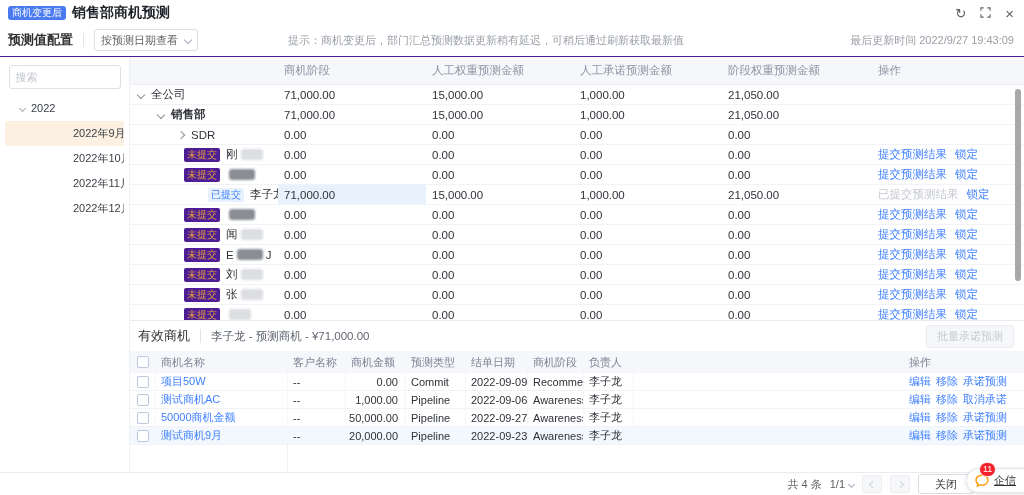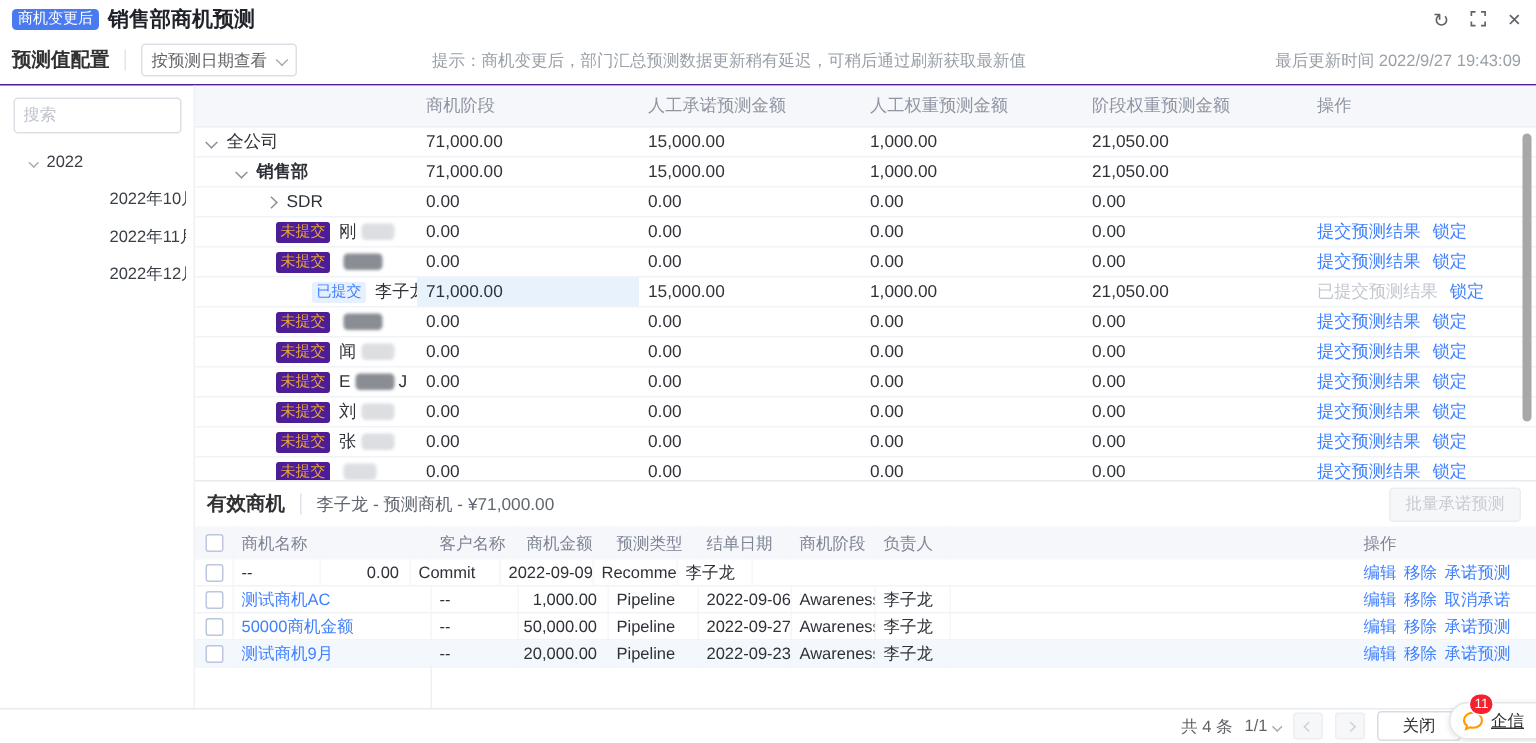--- a/index.html
+++ b/index.html
@@ -59,21 +59,21 @@
   .blob{display:inline-block;height:11px;border-radius:3px;margin:0 3px;filter:blur(1px);flex:none;}
   .blob.dark{width:26px;background:#8a8e94;}
   .blob.light{width:22px;background:#dcdee2;}
   .oplink{color:#4080ff;cursor:pointer;white-space:nowrap;}
   .oplink.disabled{color:#c3c7cf;cursor:default;}
   .scroll-thumb{position:absolute;right:3px;top:32px;width:6px;height:192px;background:#a8a8a8;border-radius:3px;}
 
   
   .valid-area{flex:1;border-top:1px solid #e9ebf0;display:flex;flex-direction:column;min-height:0;}
   .valid-head{height:30px;display:flex;align-items:center;padding:0 10px 0 8px;flex:none;}
-  .valid-title{font-size:13px;font-weight:bold;color:#303133;}
+  .valid-title{font-size:13px;font-weight:normal;color:#303133;}
   .valid-sub{font-size:11.5px;color:#5f6670;}
   .batch-btn{margin-left:auto;height:23px;padding:0 10px;font-size:11px;color:#c8cbd2;background:#f6f7f9;border:1px solid #ebedf1;border-radius:3px;line-height:21px;cursor:not-allowed;white-space:nowrap;}
   .vhead{display:flex;height:22px;background:#f6f7fa;align-items:center;color:#7d8494;flex:none;justify-content:space-between;}
   .vrow{display:flex;height:18px;border-bottom:1px solid #f1f3f7;align-items:center;}
   .vrow.hover{background:#f3f8fe;}
   .vcell{display:flex;align-items:center;height:100%;overflow:hidden;white-space:nowrap;font-size:11px;padding-left:5px;border-right:1px solid #f4f6f9;}
   .vhead .vcell{font-size:11px;}
   .c-check{width:26px;flex:none;justify-content:center;padding-left:0;}
   .c-name{width:132px;flex:none;}
   .c-cust{width:58px;flex:none;}
@@ -137,33 +137,34 @@
 
   <div class="content">
 
     <aside class="sidebar">
       <input class="search-input" placeholder="搜索" style="">
       <div class="tree-root">
         <span class="chev"></span>
         <span>2022</span>
       </div>
       <div>
+          <div class="month sel">2022年9月</div>
           <div class="month">2022年10月</div>
           <div class="month">2022年11月</div>
           <div class="month">2022年12月</div>
         </div>
     </aside>
 
     <main class="main">
       <div class="forecast-area">
         <div class="fhead">
             <div class="fcell fname"></div>
             <div class="fcell fval">商机阶段</div>
+            <div class="fcell fval">人工权重预测金额</div>
             <div class="fcell fval">人工承诺预测金额</div>
-            <div class="fcell fval">人工权重预测金额</div>
             <div class="fcell fval">阶段权重预测金额</div>
             <div class="fcell fops">操作</div>
           </div>
         <div>
             <div class="frow">
               <div class="fcell fname" style="padding-left: 8px;">
                 <span class="tree-arrow expanded"></span>
                 <span class="gname">全公司</span>
               </div>
               <div class="fcell fval">71,000.00</div>
@@ -349,20 +350,21 @@
             <div class="vcell c-stage">商机阶段</div>
             <div class="vcell c-owner">负责人</div>
             <div class="vcell c-spacer"></div>
             <div class="vcell c-ops">操作</div>
           </div>
         <div>
             <div class="vrow">
               <div class="vcell c-check">
                 <span class="checkbox"></span>
               </div>
+              <div class="vcell c-name link">项目50W</div>
               <div class="vcell c-cust">--</div>
               <div class="vcell c-amt">0.00</div>
               <div class="vcell c-type">Commit</div>
               <div class="vcell c-date">2022-09-09</div>
               <div class="vcell c-stage">Recommendati...</div>
               <div class="vcell c-owner">李子龙</div>
               <div class="vcell c-spacer"></div>
               <div class="vcell c-ops">
                 <span class="oplink">编辑</span>
                 <span class="oplink">移除</span>

